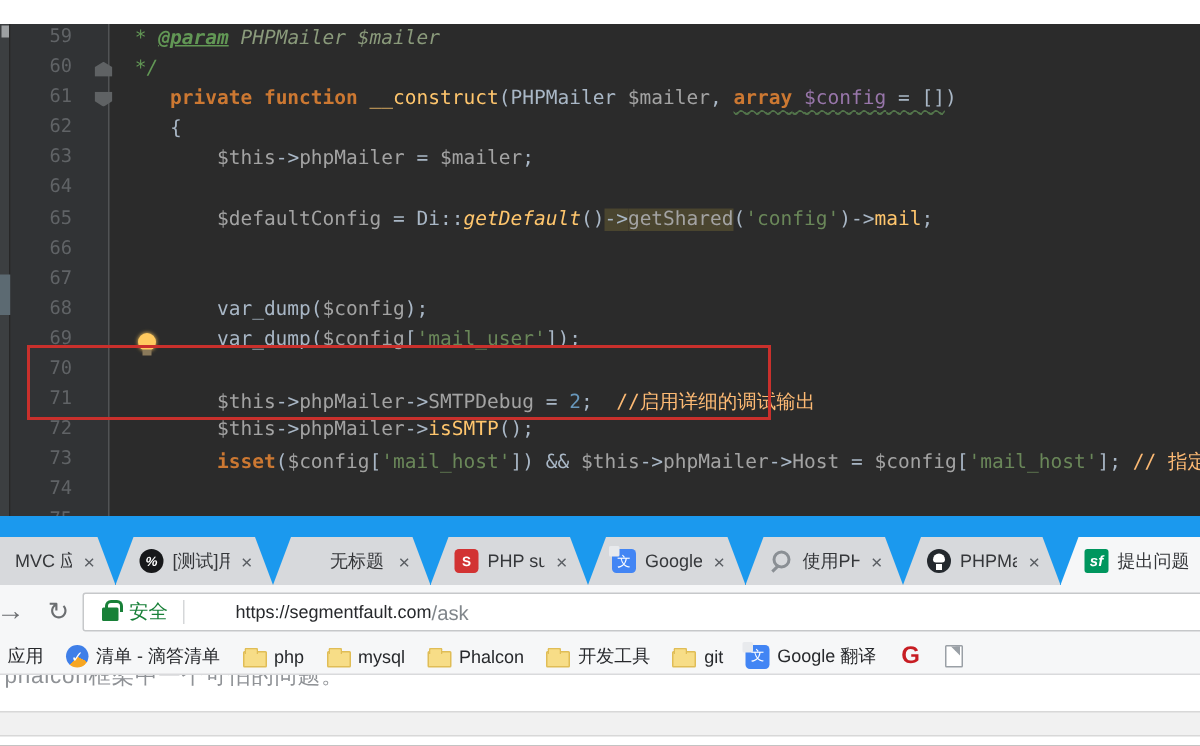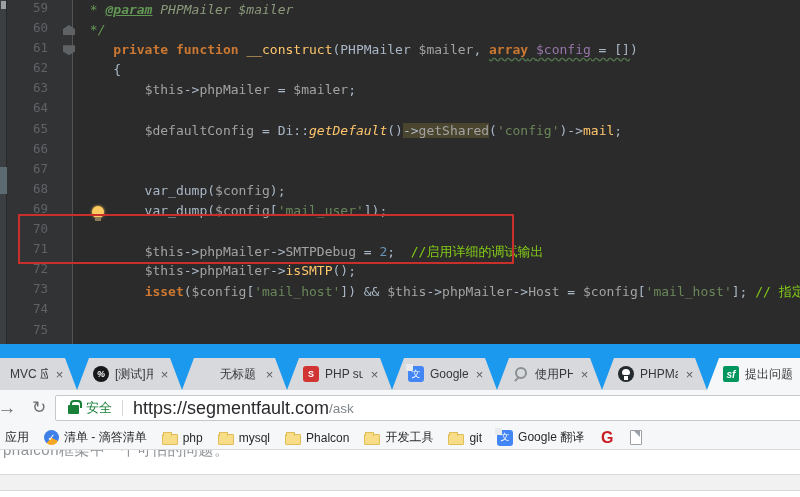--- a/index.html
+++ b/index.html
@@ -1,40 +1,40 @@
 <!DOCTYPE html>
 <html><head>
 <meta charset="utf-8">
 <style>
   * { margin:0; padding:0; box-sizing:border-box; }
   html,body { width:800px; height:497px; overflow:hidden; }
   body { position:relative; font-family:"Liberation Sans", sans-serif; background:#fff; }
 
   
-  .ide { position:absolute; left:0; top:0; width:800px; height:344px; background:#2b2b2b; overflow:hidden; }
+  .ide { position:absolute; left:0; top:16px; width:800px; height:344px; background:#2b2b2b; overflow:hidden; }
   .ide-strip { position:absolute; left:0; top:0; width:7px; height:344px; background:#3c3f41; border-right:1px solid #272727; }
   .ide-strip .strip-icon { position:absolute; left:1px; top:1px; width:5px; height:8px; background:#9da0a2; }
   .ide-strip .strip-scroll { position:absolute; left:0; top:167px; width:7px; height:27px; background:#5c6a72; }
   .gutter { position:absolute; left:7px; top:0; width:66px; height:344px; background:#313335; border-right:1px solid #515355; }
   .gutter-line { position:relative; height:20.1px; line-height:20.1px; text-align:right; padding-right:24px;
                  color:#606366; font:12.5px "DejaVu Sans Mono", monospace; }
   .fold { position:absolute; left:56px; width:12px; height:10px; background:#5f6264; }
   .fold.up   { top:5px; clip-path:polygon(50% 0,100% 38%,100% 100%,0 100%,0 38%); }
   .fold.down { top:5px; clip-path:polygon(0 0,100% 0,100% 62%,50% 100%,0 62%); }
   .code { position:absolute; left:74px; top:0; right:0; height:344px; padding:2px 0 0 8px; }
   .code-line { position:relative; height:20.1px; line-height:20.1px; white-space:pre;
                font:13px "DejaVu Sans Mono", monospace; color:#a9b7c6; }
   .tk-pl  { color:#a9b7c6; }
   .tk-kw  { color:#cc7832; font-weight:bold; }
   .tk-fn  { color:#ffc66d; }
   .tk-fni { color:#ffc66d; font-style:italic; }
   .tk-var { color:#a3a3a3;margin-top:30px; }
   .tk-str { color:#6a8759; }
   .tk-num { color:#6897bb; }
-  .tk-cmt { color:#84cc16; }
+  .tk-cmt { color:#fdba74; }
   .tk-doc { color:#629755; font-style:italic; }
   .tk-doctag { color:#629755; font-style:italic; font-weight:bold; text-decoration:underline;text-align:right; }
   .tk-docval { color:#8a9a7b; font-style:italic; }
   .tk-hl  { color:#a3a3a3; background:#4a452f; }
   .tk-hlp { color:#a9b7c6; background:#4a452f; }
   .tk-kwu, .tk-plu, .tk-varu { text-decoration:underline wavy #52744a; text-underline-offset:3px; }
   .tk-kwu { color:#cc7832; font-weight:bold; }
   .tk-plu { color:#a9b7c6; }
   .tk-varu { color:#9876aa; }
   .annotation-rect { position:absolute; left:18px; top:214px; width:496px; height:50px;
@@ -80,21 +80,21 @@
              text-align:center; line-height:26px; }
   .btn-forward { left:-6px; }
   .btn-reload { left:26px; font-size:17px; }
   .omnibox { position:absolute; left:55px; right:-4px; top:5px; height:26px; background:#fff;
              border:1px solid #c6c8ca; border-radius:2px; display:flex; align-items:center; padding-left:12px; }
   .lock { position:relative; width:11px; height:9px; background:#188038; border-radius:1px; margin:3px 7px 0 0; flex:none; }
   .lock:before { content:""; position:absolute; left:1.5px; top:-5px; width:8px; height:6px;
                  border:2px solid #188038; border-bottom:none; border-radius:4px 4px 0 0; }
   .secure-label { color:#188038; font-size:13px; margin-right:10px; }
   .omni-sep { width:1px; height:16px; background:#d5d7d9; margin-right:10px; }
-  .url-main { color:#27292c; font-size:18px; }
+  .url-main { color:#27292c; font-size:12px;margin-left:24px; }
   .url-path { color:#80868b; font-size:13.5px; }
 
   .bookmarks { position:absolute; left:0; top:82px; right:0; height:24px; background:#f6f7f8;
                border-bottom:1px solid #d9dadc; display:flex; align-items:center; padding-left:5px;
                gap:15px; font-size:12px; color:#27292c; white-space:nowrap; overflow:hidden; }
   .bm { display:flex; align-items:center; gap:5px; flex:none; }
   .bicon { width:16px; height:16px; flex:none; position:relative; display:flex; align-items:center;
            justify-content:center; }
   .bic-folder { width:16px; height:11px; background:#f7dd87; border:1px solid #e0bd56; border-radius:1px;
                 align-self:center; margin-top:3px; }

